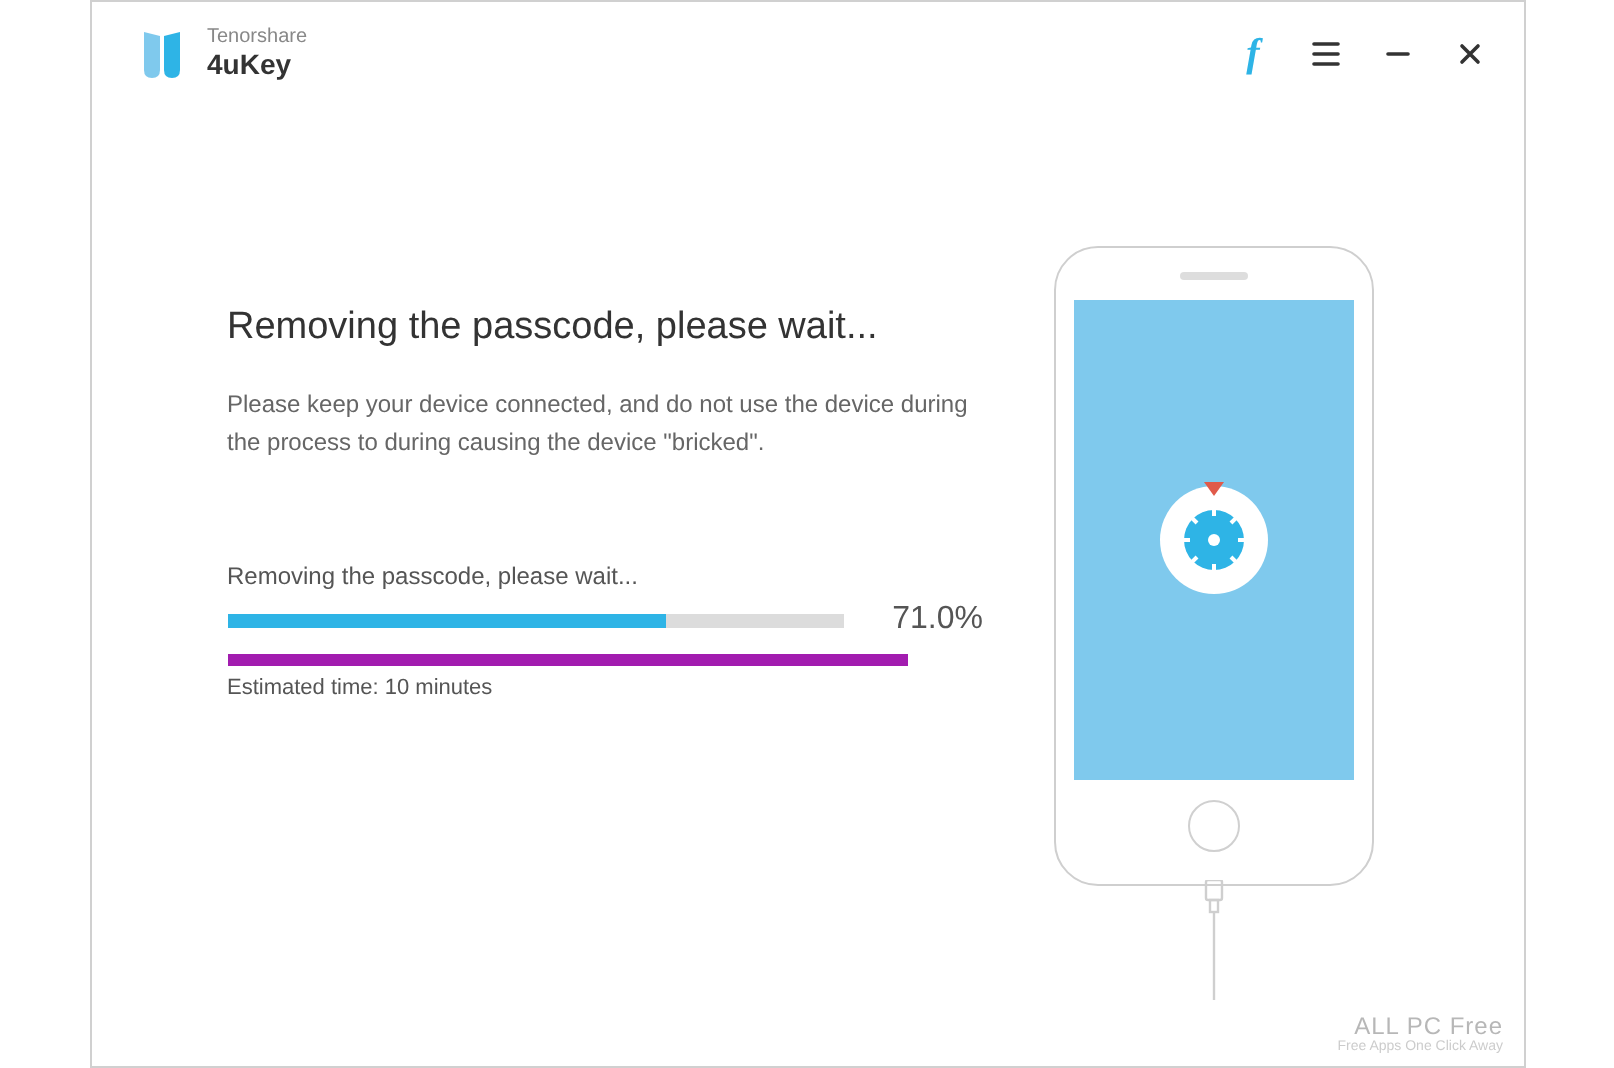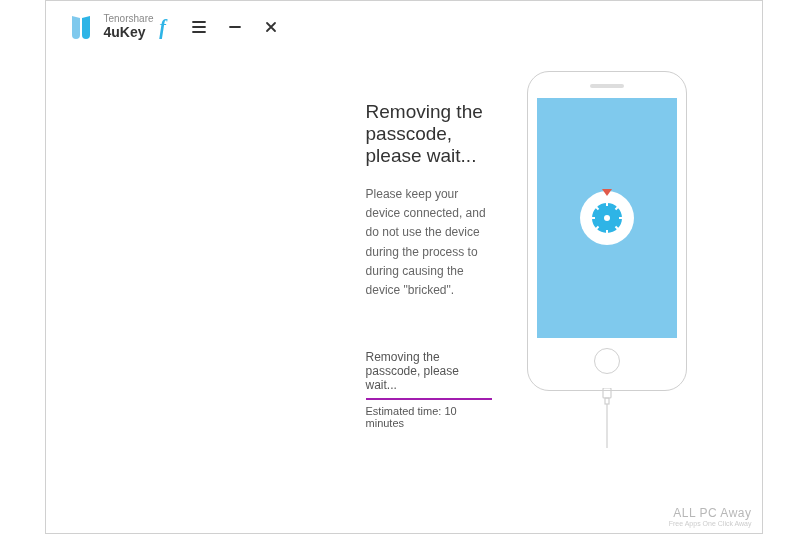--- a/index.html
+++ b/index.html
@@ -11,20 +11,21 @@
       align-items: center;
       min-height: 534px;
     }
     .window {
       width: 718px;
       height: 534px;
       border: 1px solid #d0d0d0;
       background: #fff;
       position: relative;
       display: flex;
+      flex-direction: column;
     }
     .titlebar {
       height: 52px;
       display: flex;
       align-items: center;
       justify-content: space-between;
       padding: 0 18px 0 22px;
     }
     .brand {
       display: flex;
@@ -108,21 +109,21 @@
       background: #2eb4e6;
       width: 71%;
     }
     .progress-pct {
       font-size: 16px;
       color: #555;
     }
     .estimated {
       font-size: 11px;
       color: #555;
-      border-top: 2px solid #a21caf;
+      border-top: 6px solid #a21caf;
       padding-top: 5px;
       max-width: 340px;
     }
     .right {
       width: 230px;
       display: flex;
       justify-content: center;
       align-items: flex-start;
       padding-top: 10px;
     }
@@ -268,20 +269,26 @@
     </div>
   </div>
 
   <div class="content">
     <div class="left">
       <h2 class="heading">Removing the passcode, please wait...</h2>
       <p class="subtext">Please keep your device connected, and do not use the device during the process to during causing the device "bricked".</p>
 
       <div class="progress-area">
         <div class="progress-label">Removing the passcode, please wait...</div>
+        <div class="progress-row">
+          <div class="progress-track">
+            <div class="progress-fill" style="width:71%"></div>
+          </div>
+          <div class="progress-pct">71.0%</div>
+        </div>
         <div class="estimated">Estimated time: 10 minutes</div>
       </div>
     </div>
 
     <div class="right">
       <div class="phone">
         <div class="phone-speaker"></div>
         <div class="phone-screen">
           <div class="dial">
             <div class="dial-marker"></div>
@@ -302,16 +309,16 @@
         <svg class="cable" width="20" height="60" viewBox="0 0 20 60">
           <rect x="6" y="0" width="8" height="10" rx="1" fill="none" stroke="#cfcfcf" stroke-width="1.2"></rect>
           <rect x="8" y="10" width="4" height="6" fill="none" stroke="#cfcfcf" stroke-width="1.2"></rect>
           <path d="M10 16 L10 60" stroke="#cfcfcf" stroke-width="1.2"></path>
         </svg>
       </div>
     </div>
   </div>
 
   <div class="watermark">
-    <div class="wm-big">ALL PC Away</div>
+    <div class="wm-big">ALL PC Free</div>
     <div class="wm-small">Free Apps One Click Away</div>
   </div>
 </div>
 
 </body></html>

